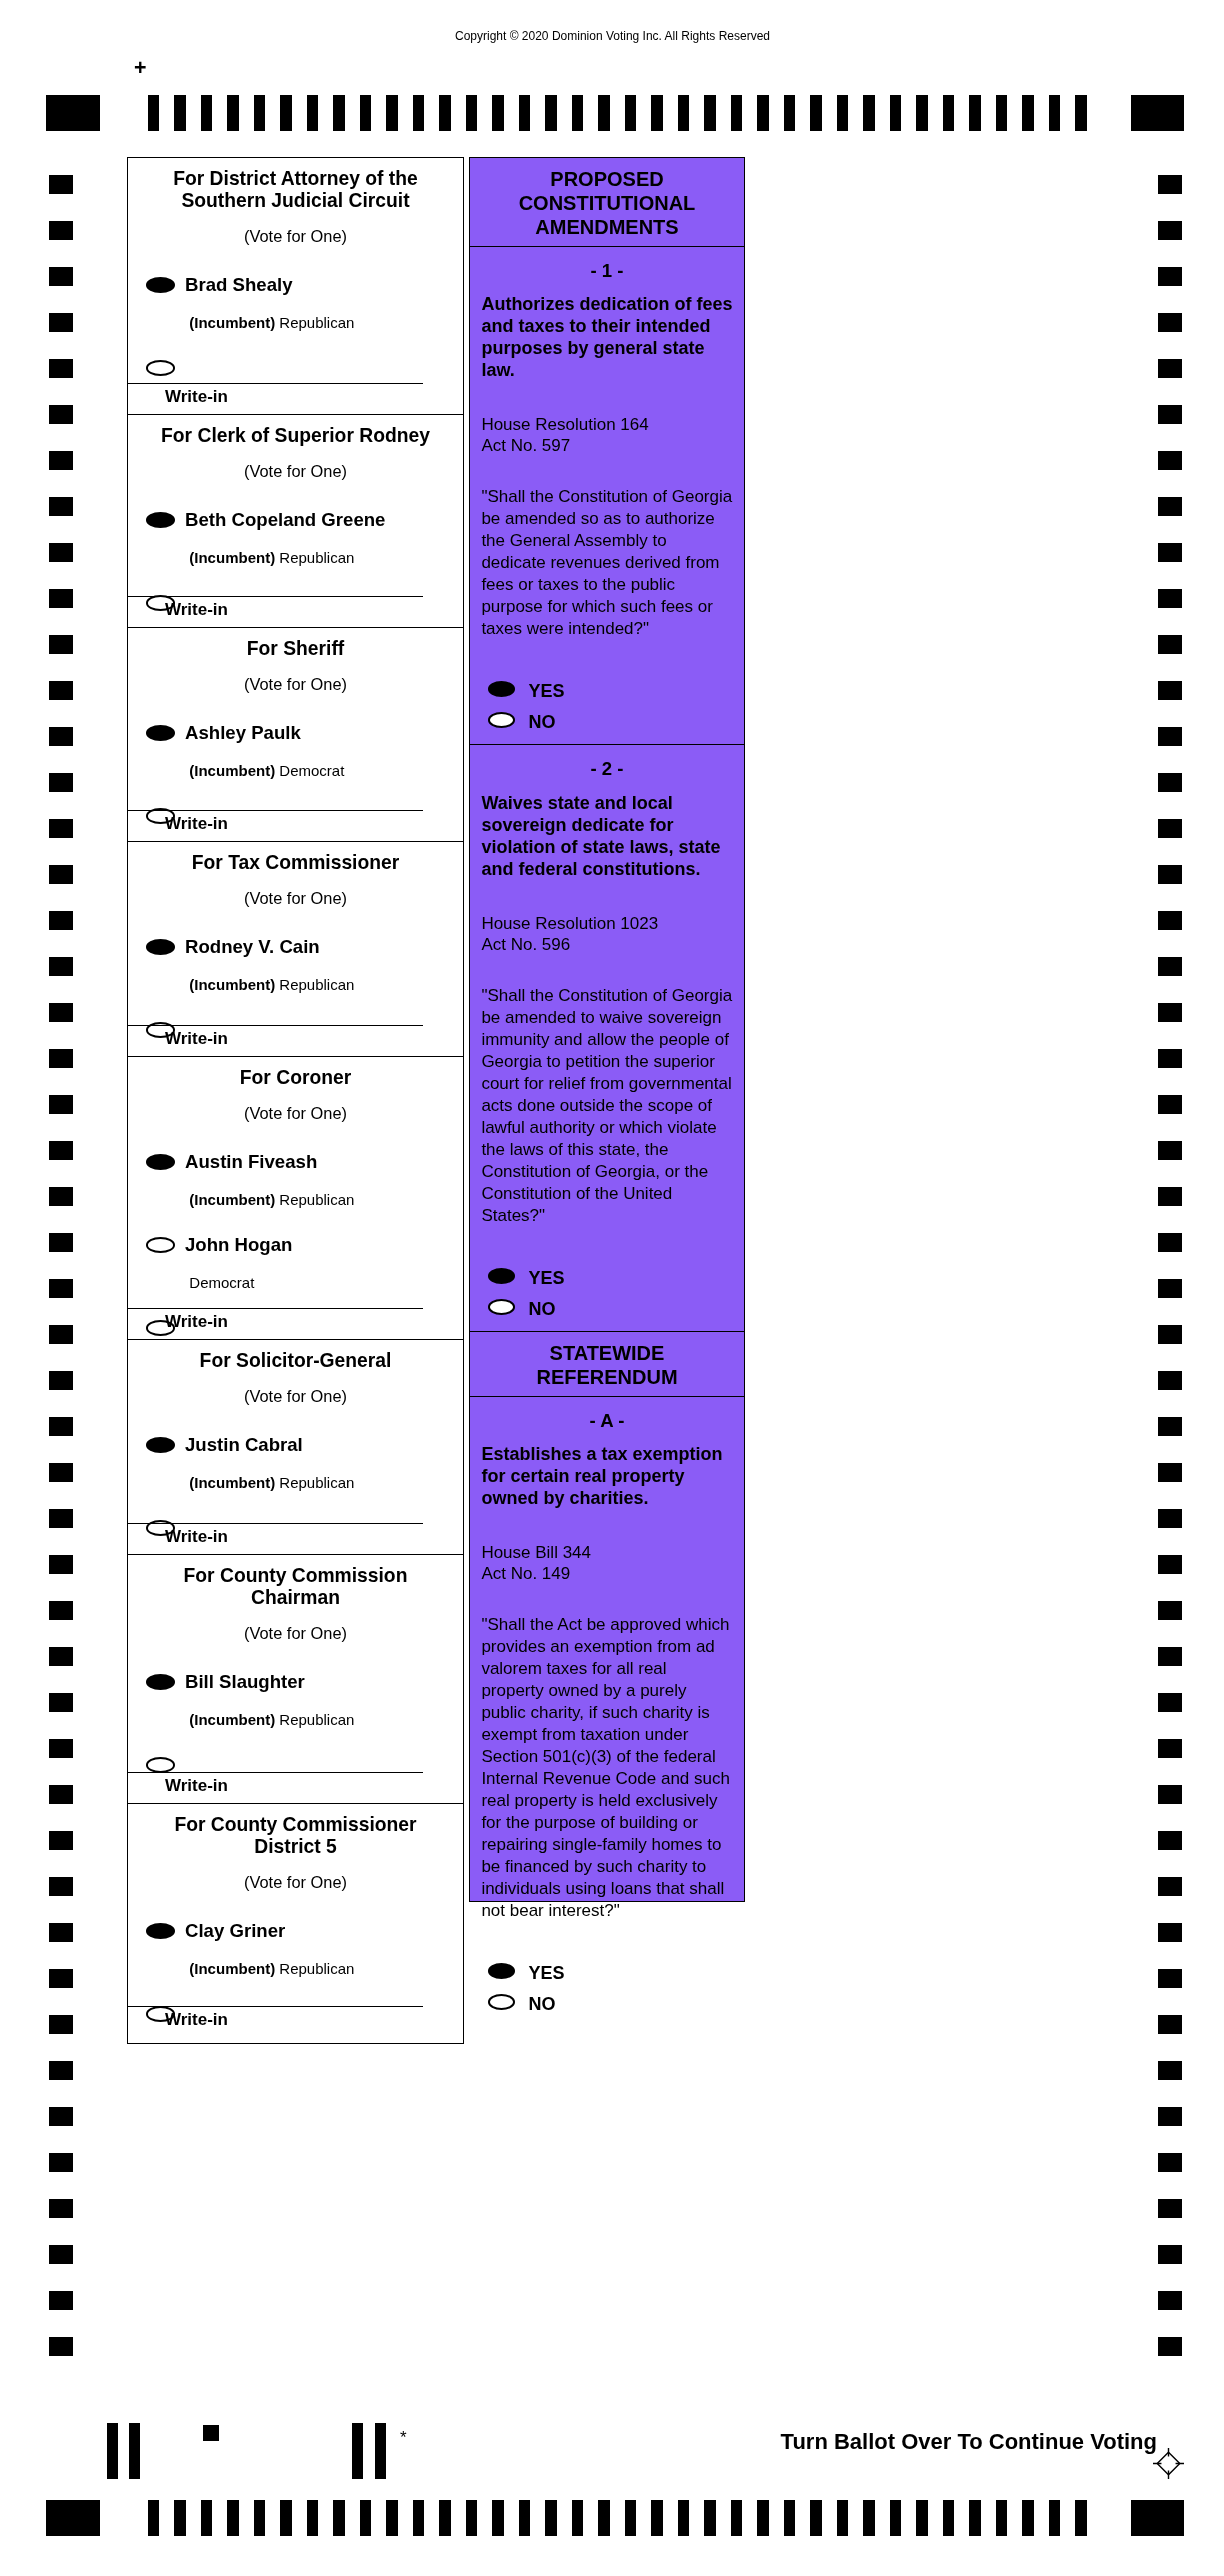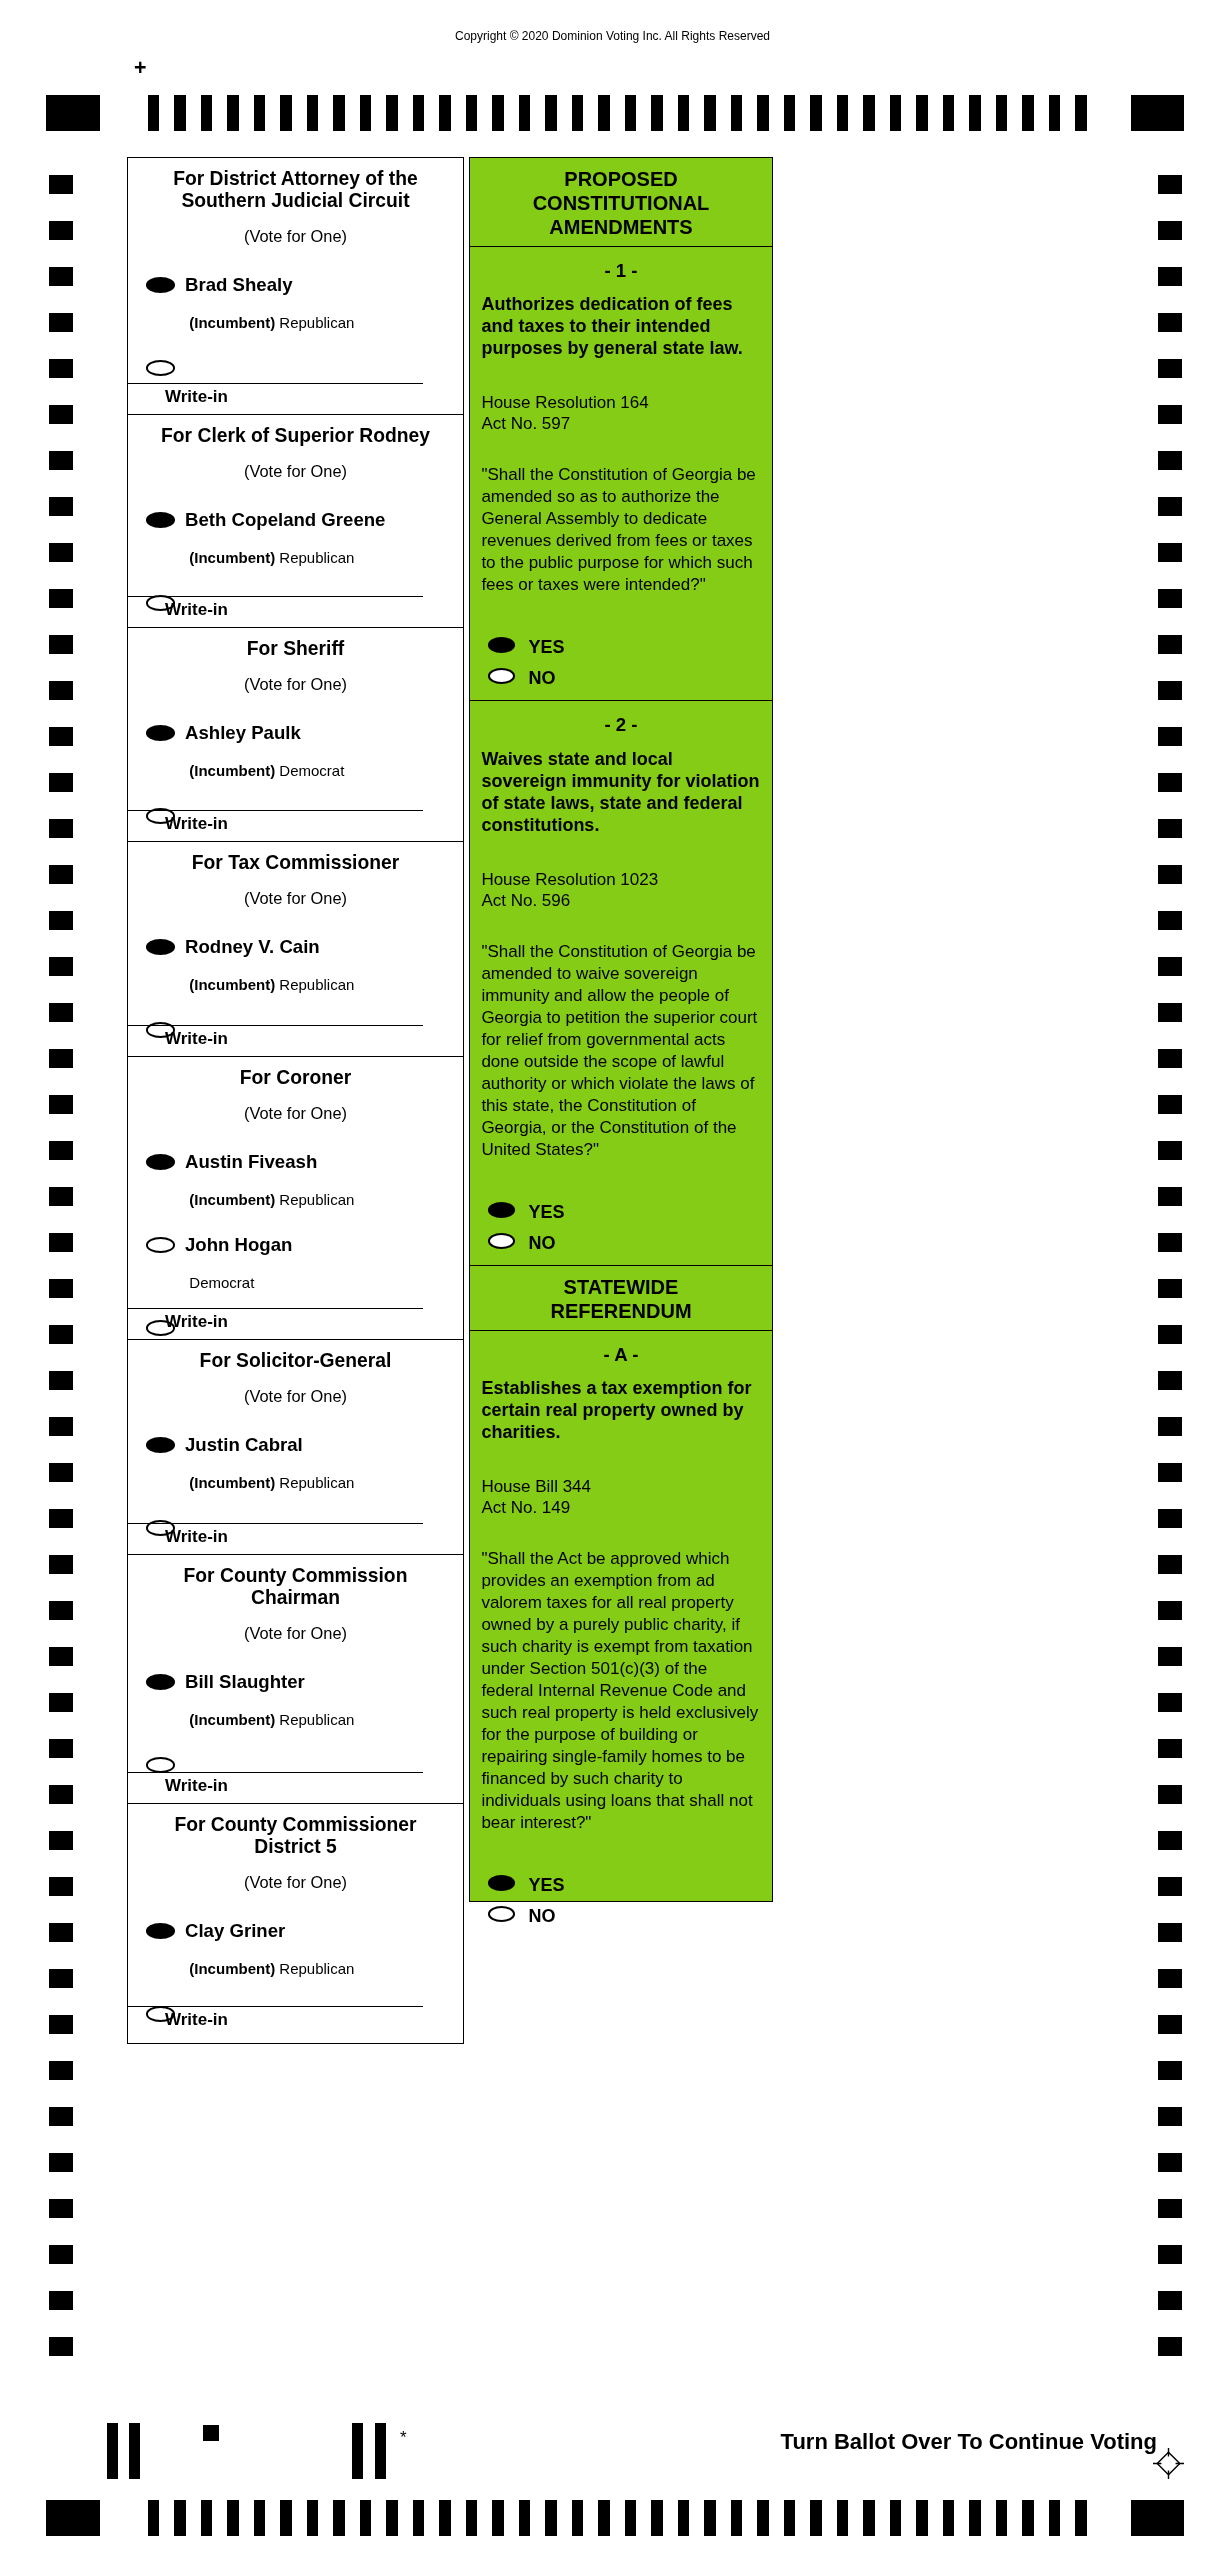--- a/index.html
+++ b/index.html
@@ -32,21 +32,21 @@
   .side-left { left:49px; }
   .side-right { left:1158px; }
 
   .id-bar { position:absolute; width:11.4px; height:56px; background:#000; top:2423px; }
   .id-sq  { position:absolute; width:16.4px; height:16.4px; background:#000; top:2425px; left:203px; }
 
   .reg-mark { position:absolute; left:1153px; top:2448px; }
 
   
   .left-box  { position:absolute; left:127px; top:157px; width:337px; height:1887px; border:1.4px solid #000; background:#fff; }
-  .right-box { position:absolute; left:469px; top:157px; width:304px; height:1745px; border:1.4px solid #000; background:#84cc16; }
+  .right-box { position:absolute; left:469px; top:157px; width:276px; height:1745px; border:1.4px solid #000; background:#8b5cf6; }
 
   
   .contest { position:relative; padding-top:10px; overflow:hidden; }
   .contest + .contest { border-top:1.4px solid #000; }
   .c-title { font-weight:bold; font-size:19.3px; line-height:22px; text-align:center; padding:0 7.1px; }
   .c-vote  { font-size:16.4px; text-align:center; margin-top:15px; }
   .cand-list { margin-top:29px; }
   .cand { display:flex; align-items:flex-start; padding-left:18px; margin-bottom:27px; }
   .oval { flex:0 0 auto; width:29px; height:15.7px; border:2.1px solid #000; border-radius:50%; background:#fff; margin-top:2.1px; }
   .oval.filled { background:#000; }
@@ -294,21 +294,21 @@
           <span class="m-opt-label">YES</span>
         </div>
         <div class="m-opt">
           <span class="oval"></span>
           <span class="m-opt-label">NO</span>
         </div>
       </div>
     </div>
     <div class="rsec measure">
       <div class="m-number">- 2 -</div>
-      <div class="m-summary">Waives state and local sovereign immunity for violation of state laws, state and federal constitutions.</div>
+      <div class="m-summary">Waives state and local sovereign dedicate for violation of state laws, state and federal constitutions.</div>
       <div class="m-ref">
         <div>House Resolution 1023</div>
         <div>Act No. 596</div>
       </div>
       <div class="m-question">"Shall the Constitution of Georgia be amended to waive sovereign immunity and allow the people of Georgia to petition the superior court for relief from governmental acts done outside the scope of lawful authority or which violate the laws of this state, the Constitution of Georgia, or the Constitution of the United States?"</div>
       <div class="m-options">
         <div class="m-opt">
           <span class="oval filled"></span>
           <span class="m-opt-label">YES</span>
         </div>

